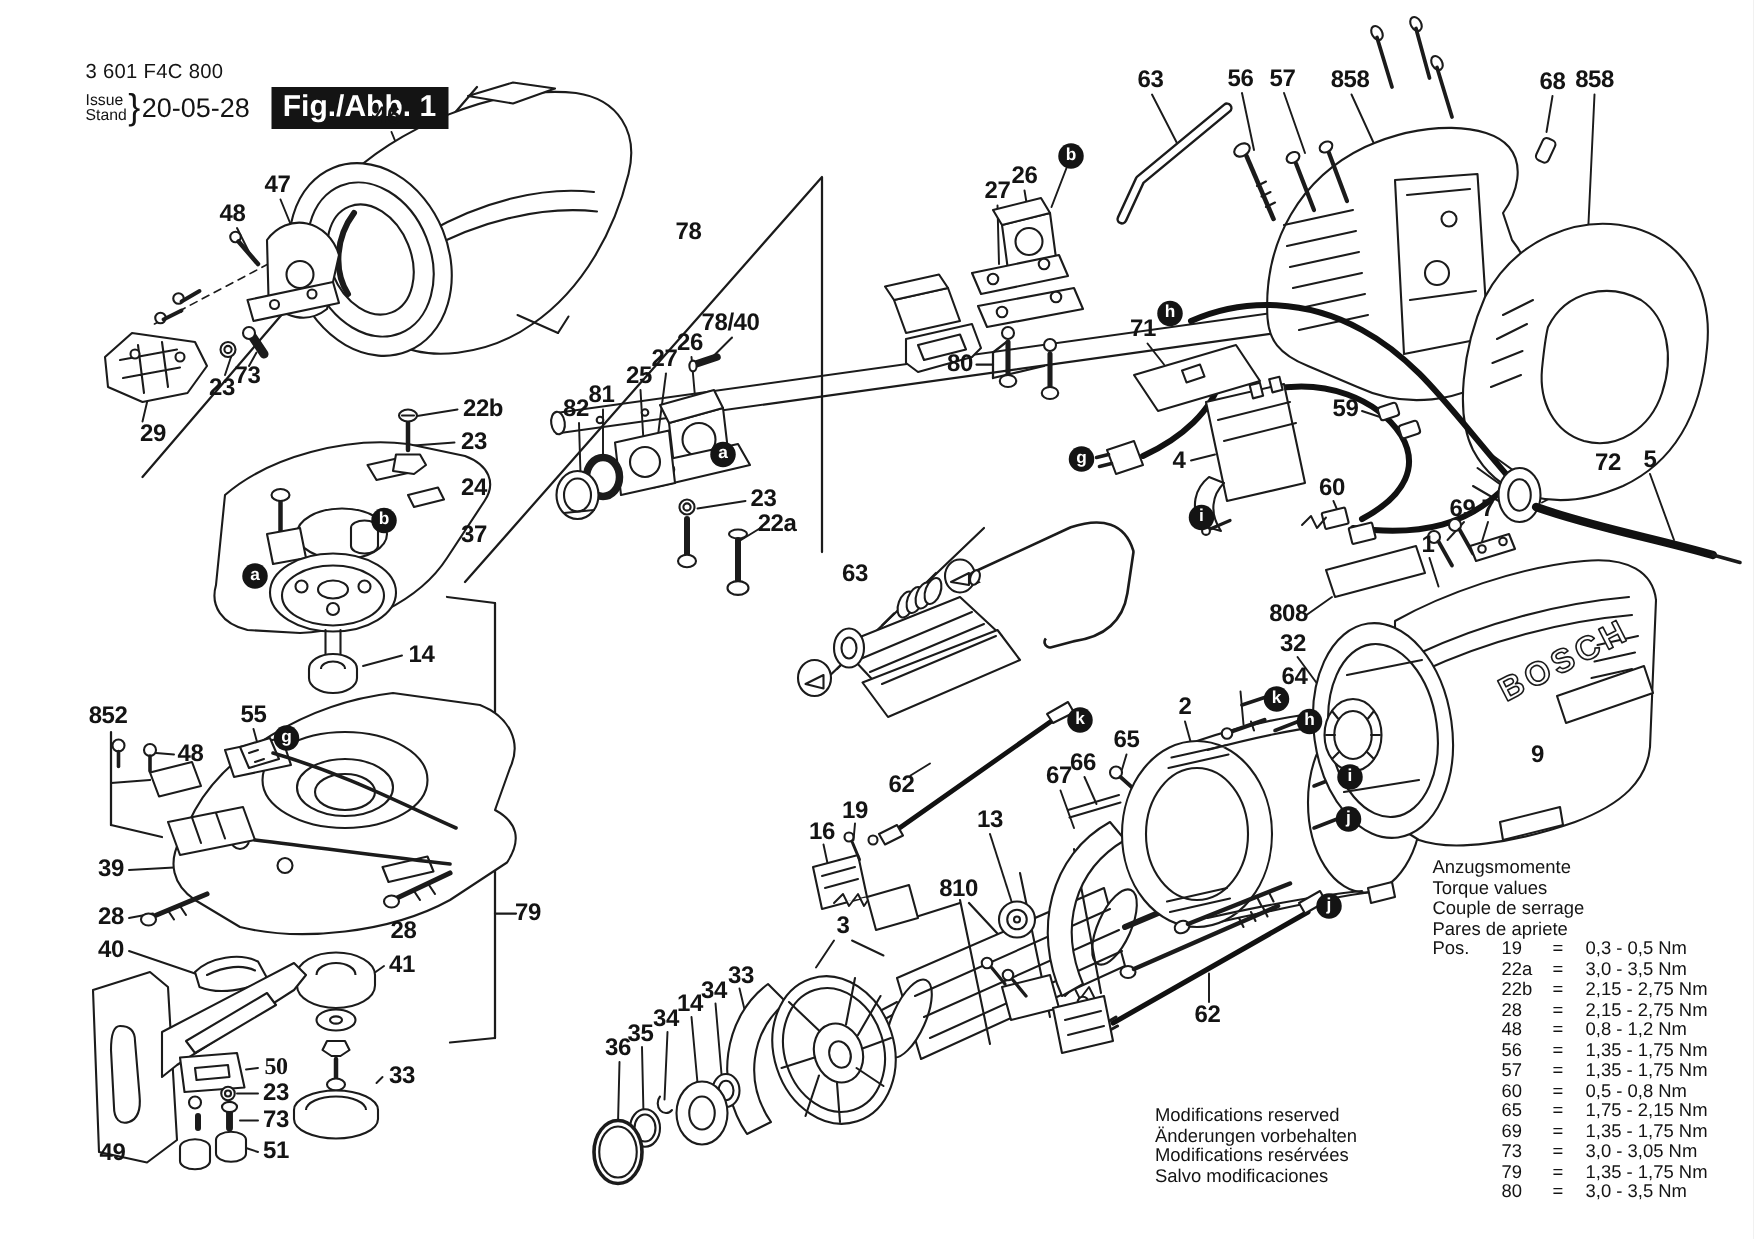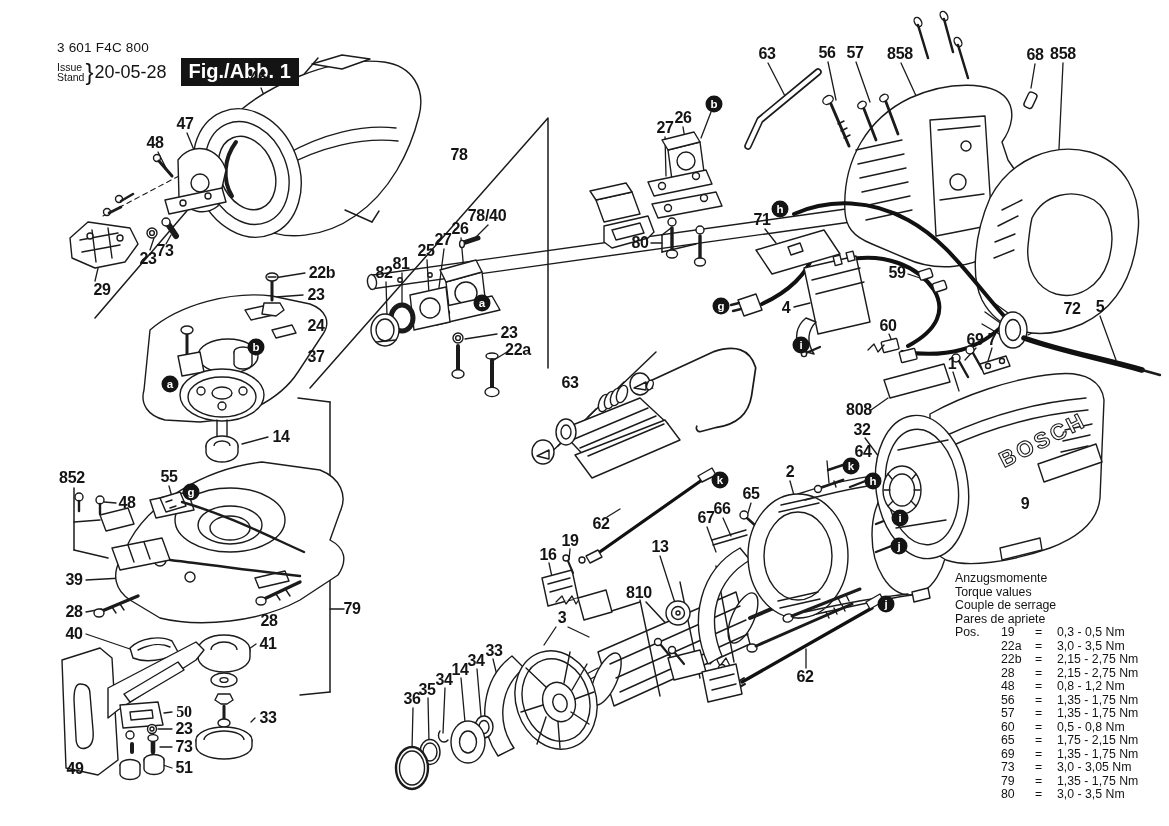--- a/index.html
+++ b/index.html
@@ -627,20 +627,26 @@
         </div>
         <div class="trow">
           <span class="tpre"></span>
           <span class="tposn">80</span>
           <span class="teq">=</span>
           <span class="tval">3,0 - 3,5 Nm</span>
         </div>
       </div>
   </div>
 
+  <div class="mods">
+      <div>Modifications reserved</div>
+      <div>Änderungen vorbehalten</div>
+      <div>Modifications resérvées</div>
+      <div>Salvo modificaciones</div>
+    </div>
 
 <div class="part-label" style="left: 258px; top: 78px;">46</div>
     <div class="part-label" style="left: 185px; top: 124px;">47</div>
     <div class="part-label" style="left: 155px; top: 143px;">48</div>
     <div class="part-label" style="left: 148px; top: 259px;">23</div>
     <div class="part-label" style="left: 165px; top: 251px;">73</div>
     <div class="part-label" style="left: 102px; top: 290px;">29</div>
     <div class="part-label" style="left: 322px; top: 273px;">22b</div>
     <div class="part-label" style="left: 316px; top: 295px;">23</div>
     <div class="part-label" style="left: 316px; top: 326px;">24</div>

